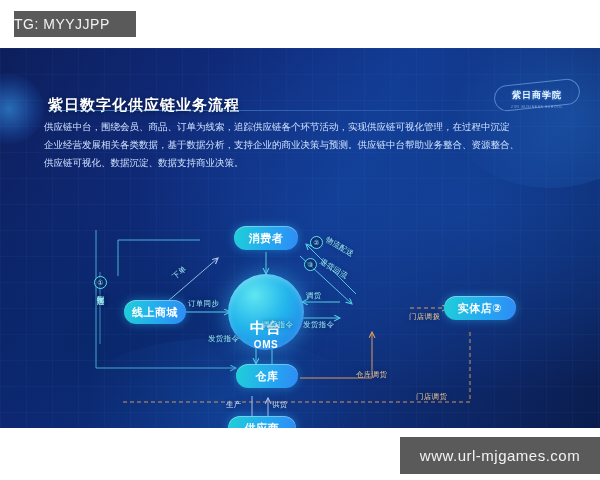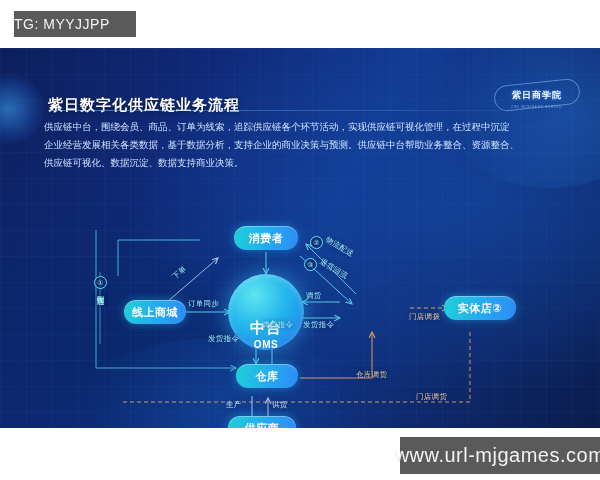--- a/index.html
+++ b/index.html
@@ -29,21 +29,21 @@
   #wm-top {
     left: 14px; top: 11px;
     width: 122px; height: 26px;
     font-size: 14px;
     justify-content: flex-start;
     box-sizing: border-box;
   }
   #wm-bottom {
     left: 400px; top: 437px;
     width: 200px; height: 37px;
-    font-size: 20px;
+    font-size: 15px;
   }
 
   
   #slide {
     position: absolute;
     left: 0; top: 48px;
     width: 600px; height: 380px;
     background:
       radial-gradient(ellipse 520px 300px at 78% 40%, rgba(20,70,160,.75) 0%, rgba(12,40,110,0) 65%),
       radial-gradient(ellipse 420px 260px at 18% 78%, rgba(8,38,104,.85) 0%, rgba(8,30,84,0) 70%),

